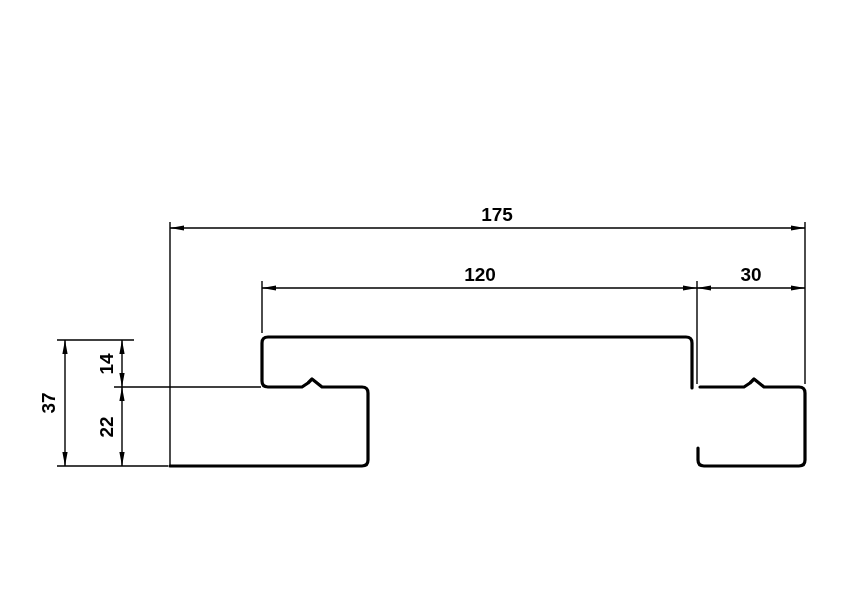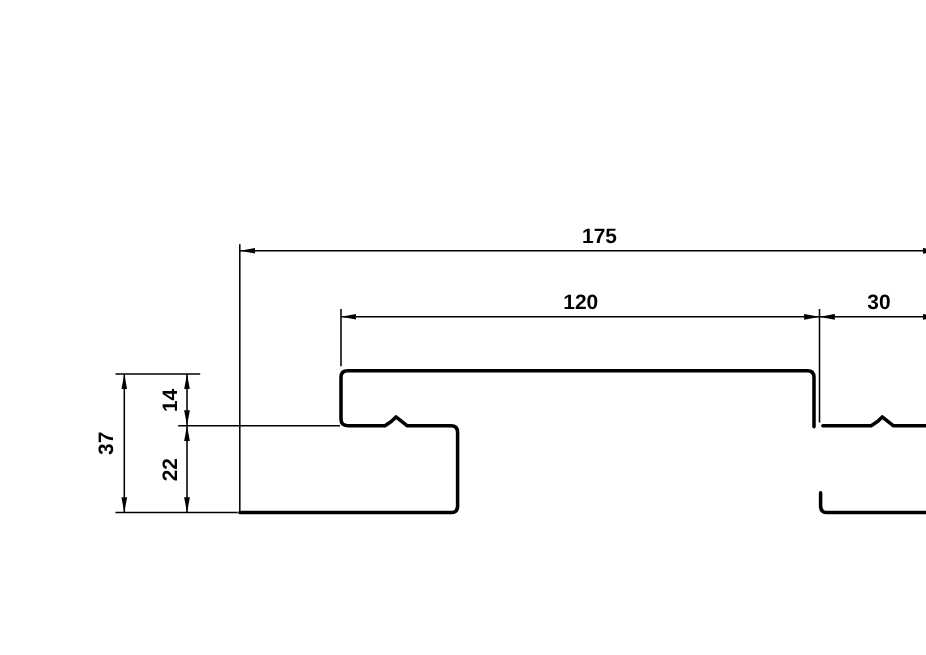--- a/index.html
+++ b/index.html
@@ -9,21 +9,20 @@
     width: 842px;
     height: 595px;
     overflow: hidden;
     font-family: "Liberation Sans", sans-serif;
   }
   .canvas-wrap {
     width: 766px;
     height: 595px;
     position: relative;
     background: #ffffff;
-    margin-left: 48px;
   }
   svg { display: block; }
   .profile-line {
     fill: none;
     stroke: #000000;
     stroke-width: 3.2;
     stroke-linejoin: round;
     stroke-linecap: round;
   }
   .thin-line {

